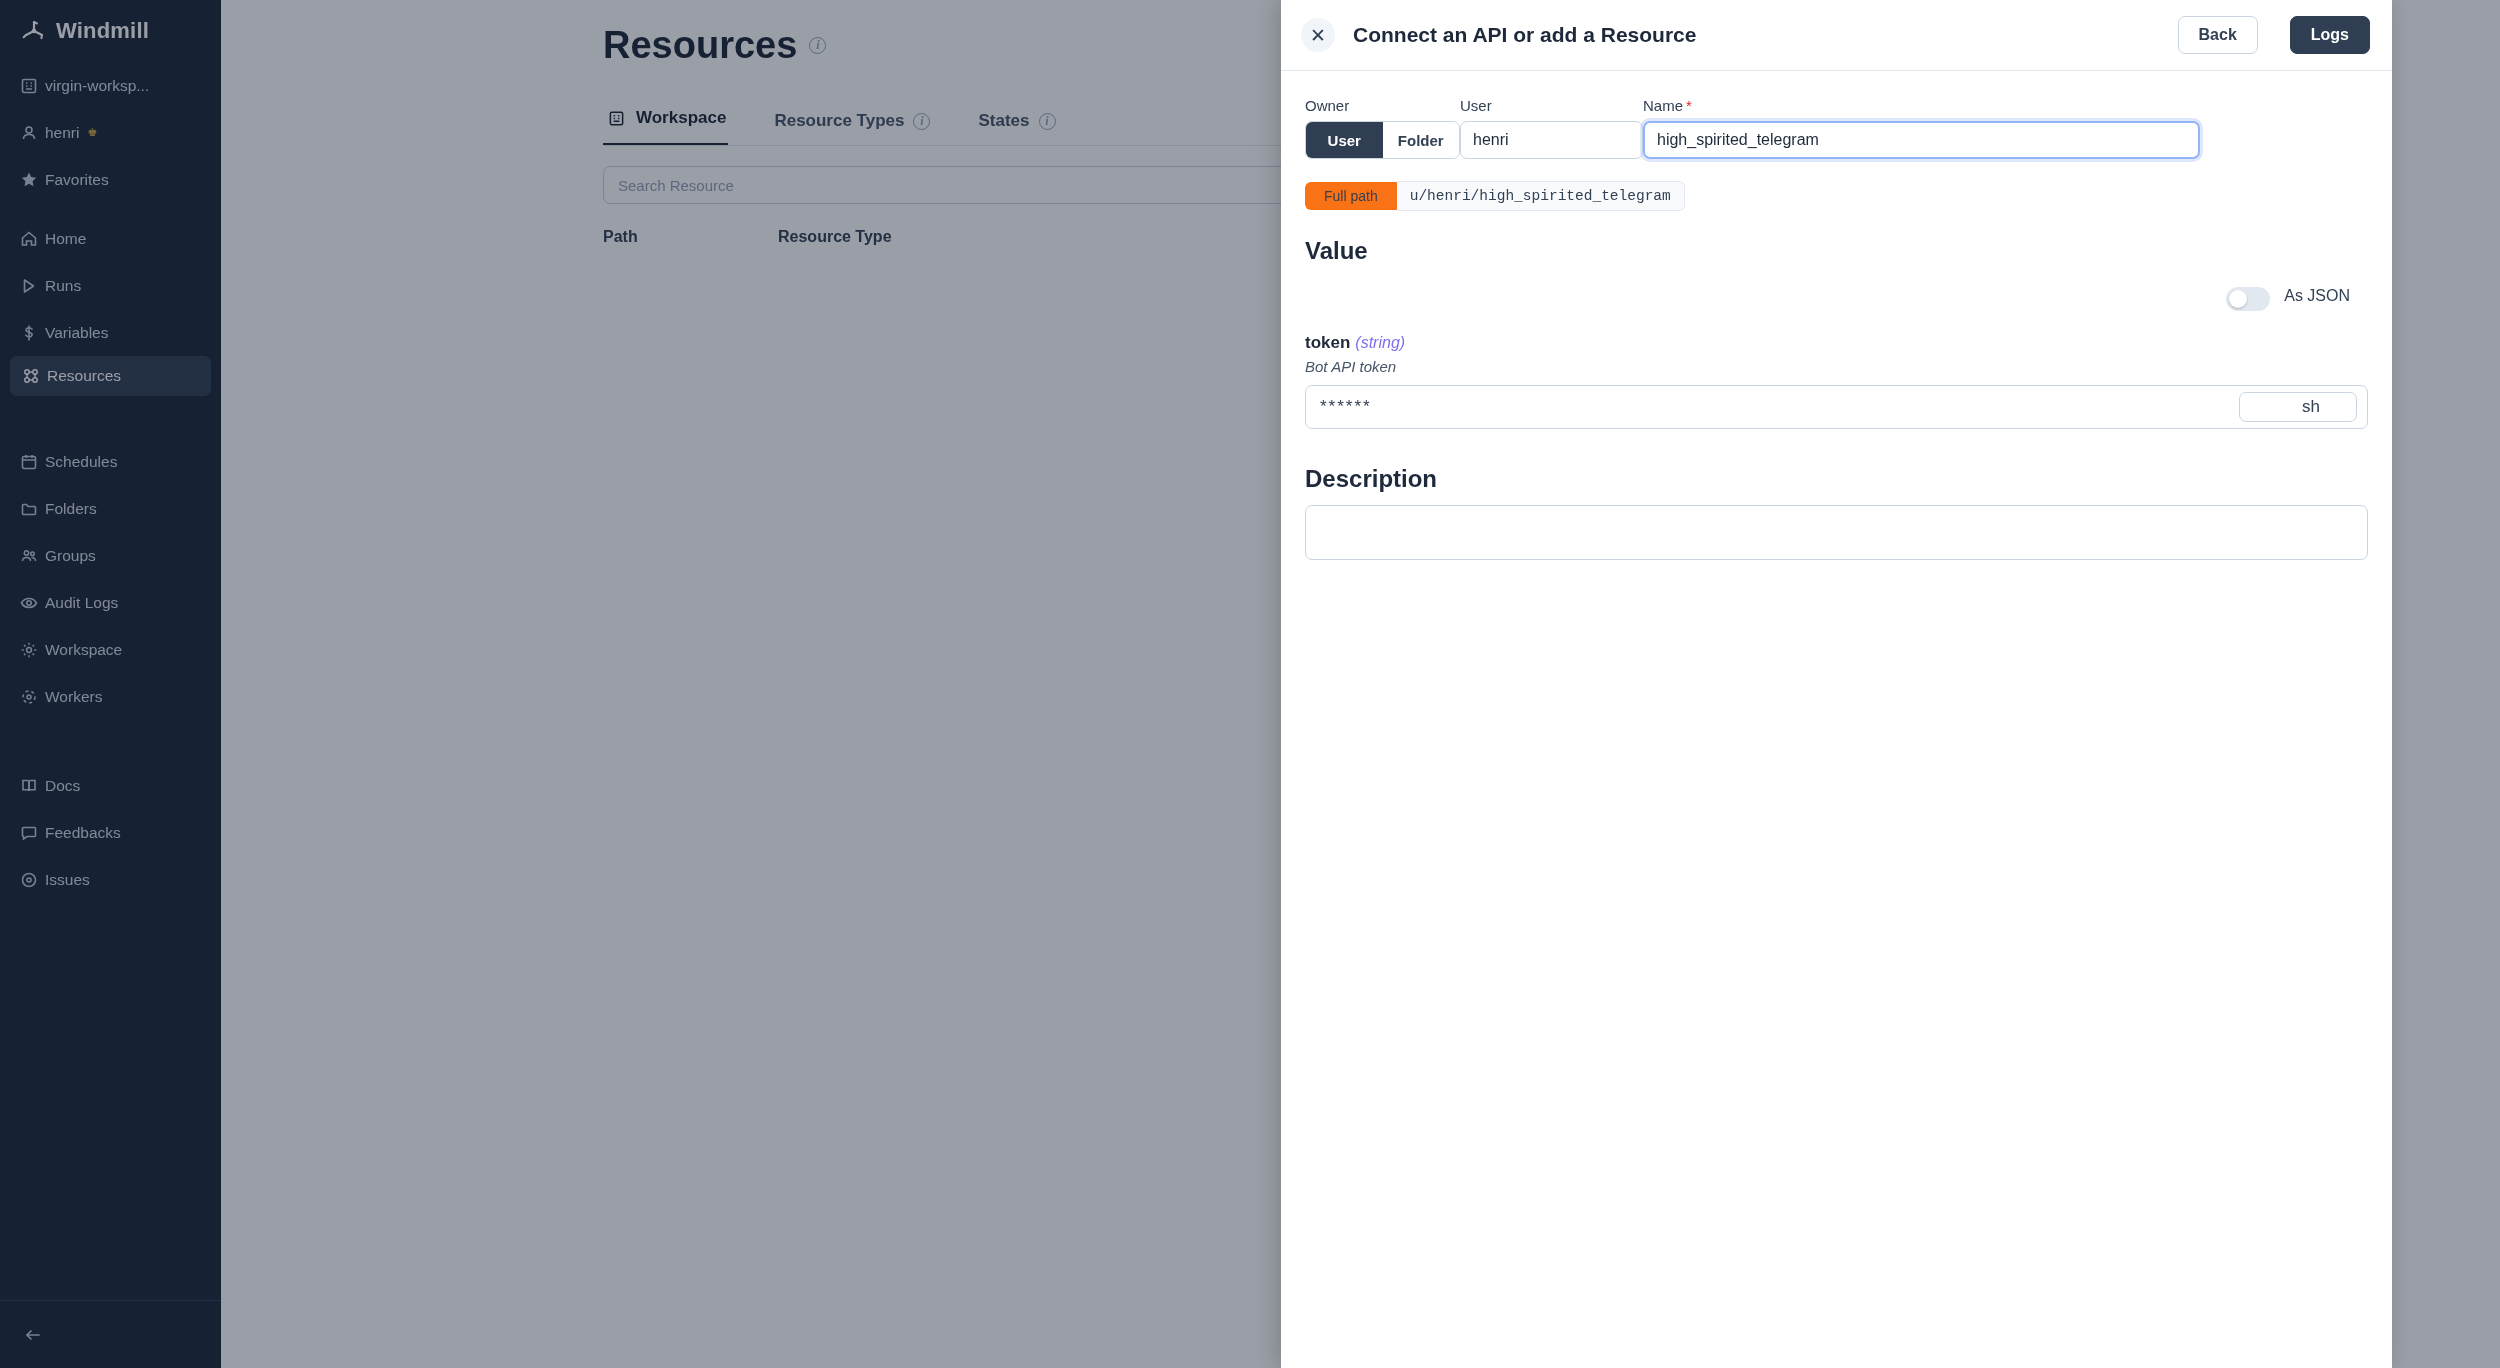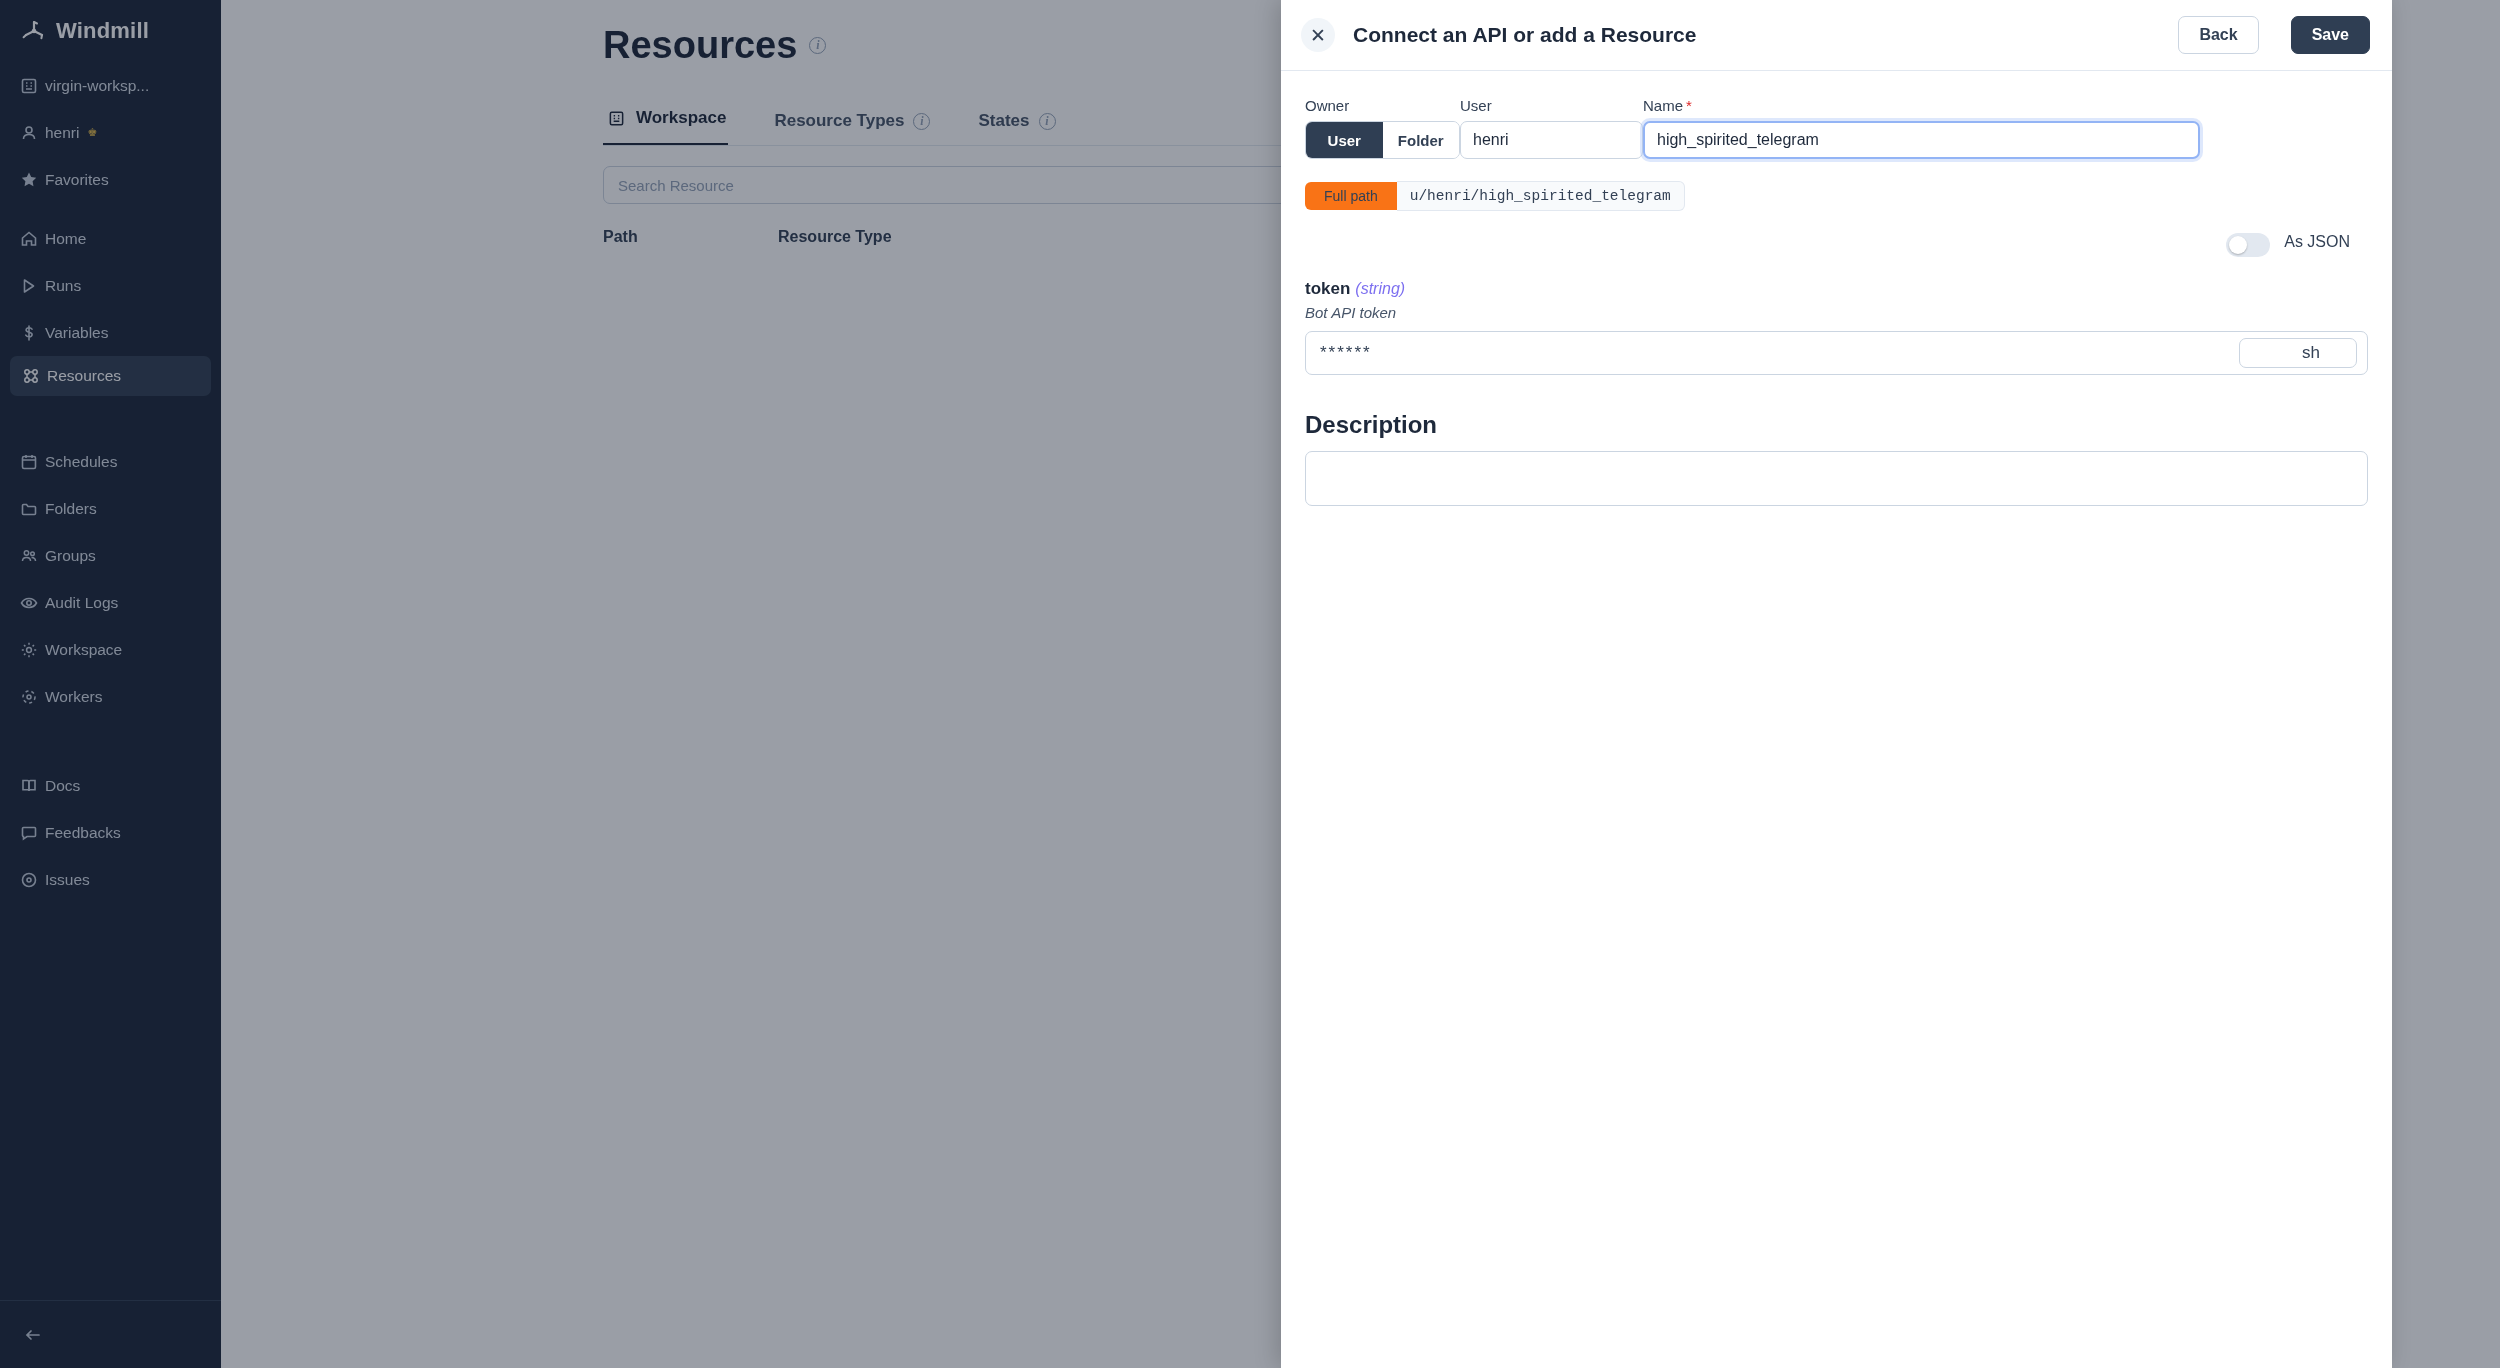--- a/index.html
+++ b/index.html
@@ -636,21 +636,21 @@
   </div>
 
   <div class="scrim"></div>
 
   <div class="drawer">
 
     <div class="drawer-header">
       <button class="close-btn">✕</button>
       <span class="drawer-title">Connect an API or add a Resource</span>
       <button class="btn btn-back">Back</button>
-      <button class="btn btn-save">Save</button>
+      <button class="btn btn-save">Logs</button>
     </div>
 
     <div class="drawer-body">
 
       <div class="owner-row">
         <div>
           <span class="field-label">Owner</span>
           <div class="seg">
             <div class="seg-item active">User</div>
             <div class="seg-item">Folder</div>
@@ -668,20 +668,21 @@
           </span>
           <input class="input input-name" value="high_spirited_telegram" style="">
         </div>
       </div>
 
       <div class="fullpath-row">
         <span class="fullpath-tag">Full path</span>
         <span class="fullpath-val">u/henri/high_spirited_telegram</span>
       </div>
 
+      <div class="section-title">Value</div>
 
       <div class="json-toggle-row">
         <div class="toggle">
             <span class="knob"></span>
           </div>
         <span class="toggle-label">As JSON</span>
       </div>
 
       <div class="prop-name">
         <span>token</span><span class="prop-type">(string)</span>

